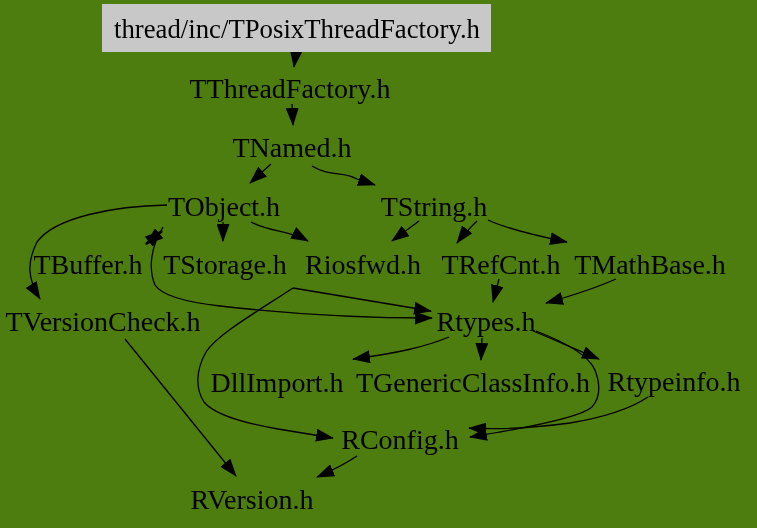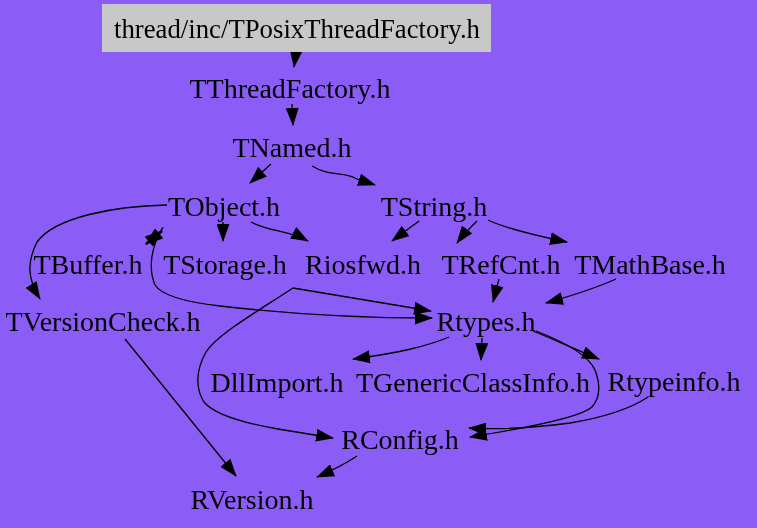--- a/index.html
+++ b/index.html
@@ -4,21 +4,21 @@
 <style>
   html, body {
     margin: 0;
     padding: 0;
     background: #ffffff;
   }
   .stage {
     position: relative;
     width: 757px;
     height: 528px;
-    background: #8b5cf6;
+    background: #4d7c0f;
     overflow: hidden;
   }
   svg {
     display: block;
   }
   .edge {
     stroke: #000000;
     stroke-width: 1.3;
     fill: none;
   }

